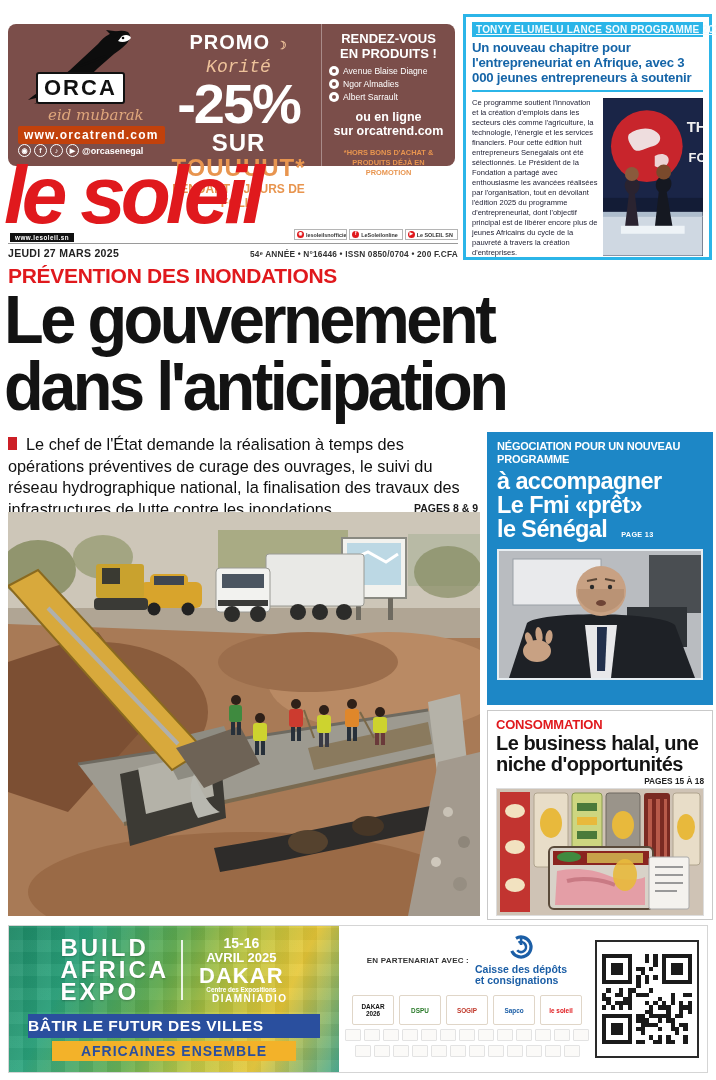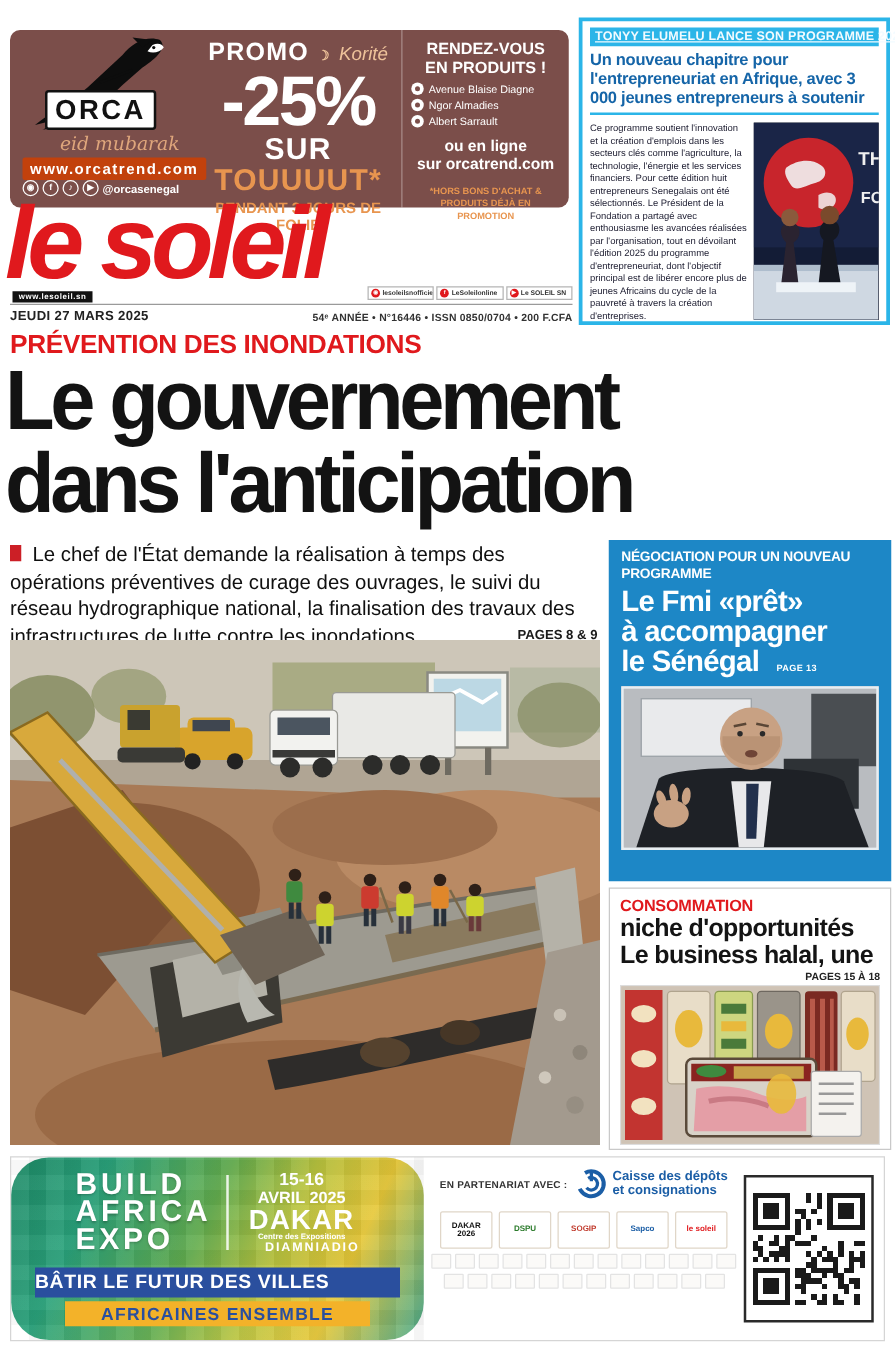--- a/index.html
+++ b/index.html
@@ -16,21 +16,21 @@
   .orca-script{position:absolute;left:40px;top:82px;font-style:italic;color:#dfa67c;font-size:15px;
         font-family:"DejaVu Serif",serif;}
   .orca-web{position:absolute;left:10px;top:102px;background:#c2410c;color:#fff;font-size:12px;
         font-weight:700;padding:2px 6px;letter-spacing:1.2px;border-radius:2px;}
   .orca-social{position:absolute;left:10px;top:120px;display:flex;gap:3px;align-items:center;
         font-size:9px;font-weight:600;}
   .icon-disc{width:11px;height:11px;border:1px solid #fff;border-radius:50%;display:flex;
         align-items:center;justify-content:center;font-size:7px;line-height:1;}
   .orca-mid{flex:1;text-align:center;padding-top:7px;}
   .promo-row{font-size:20px;font-weight:800;letter-spacing:1px;}
-  .promo-script{font-family:Liberation Sans, sans-serif;font-style:italic;color:#eec29a;font-size:15px;
+  .promo-script{font-family:Liberation Mono, monospace;font-style:italic;color:#eec29a;font-size:18px;
         font-weight:400;letter-spacing:0;}
   .moon{color:#eec29a;font-size:11px;}
   .discount{font-size:56px;font-weight:900;line-height:0.95;letter-spacing:-2px;}
   .sur-row{font-size:24px;font-weight:900;letter-spacing:1px;line-height:1.05;}
   .touuuut{color:#e8954f;}
   .duration{color:#e8954f;font-weight:800;font-size:12px;margin-top:1px;}
   .dates{font-weight:800;font-size:13px;line-height:1.15;}
   .orca-right{width:134px;border-left:1px solid rgba(255,255,255,.35);padding:8px 7px;
         text-align:center;box-sizing:border-box;}
   .store-title{font-weight:900;font-size:13px;line-height:1.12;}
@@ -96,42 +96,42 @@
   .conso-kicker{color:#e0191d;font-weight:800;font-size:13px;letter-spacing:-0.2px;}
   .conso-headline{font-size:20px;font-weight:900;color:#141414;line-height:1.06;letter-spacing:-0.5px;
         margin-top:1px;}
   .conso-pages{text-align:right;font-size:8.3px;font-weight:800;color:#222;margin-top:1px;}
   .conso-photo{width:206px;height:126px;margin-top:2px;border:1px solid #ddd;background:#cfc3b5;}
 
   
   .bottom{position:absolute;left:8px;top:925px;width:700px;height:148px;border:1px solid #d5d5d5;
         display:flex;background:#fff;box-sizing:border-box;}
   .expo{width:330px;position:relative;color:#fff;padding:10px 10px;box-sizing:border-box;
-        background:linear-gradient(115deg,#1d8a66 0%,#2aa37c 20%,#63ad4e 45%,#b9c43f 62%,#e7c838 78%,#46a98f 100%);border-radius:30px;}
+        background:linear-gradient(115deg,#1d8a66 0%,#2aa37c 20%,#63ad4e 45%,#b9c43f 62%,#e7c838 78%,#46a98f 100%);}
   .expo::before{content:"";position:absolute;inset:0;
         background:repeating-linear-gradient(90deg,rgba(255,255,255,.05) 0 14px,rgba(0,0,0,.04) 14px 28px),
                    repeating-linear-gradient(0deg,rgba(255,255,255,.04) 0 12px,rgba(0,0,0,.03) 12px 24px);}
   .expo-top{position:relative;display:flex;gap:12px;justify-content:center;align-items:center;}
   .expo-name{font-weight:900;font-size:24px;line-height:0.92;letter-spacing:3px;text-align:left;
         text-shadow:0 1px 2px rgba(0,0,0,.25);}
   .expo-divider{width:2px;height:60px;background:rgba(255,255,255,.85);}
   .expo-when{text-align:center;line-height:1.05;}
   .expo-d1{font-weight:800;font-size:14px;}
   .expo-d2{font-weight:800;font-size:13px;}
   .expo-city{font-size:22px;font-weight:900;letter-spacing:1px;}
   .expo-venue{font-size:6.3px;font-weight:600;}
   .expo-venue2{font-size:10px;font-weight:700;letter-spacing:1.5px;padding-left:17px;}
   .tag1{position:relative;margin:9px auto 0;width:292px;background:#2a4f9e;color:#fff;font-weight:900;
         font-size:15.5px;text-align:left;padding:3px 0;letter-spacing:.5px;}
   .tag2{position:relative;margin:3px auto 0;width:244px;background:#f3b229;color:#2a4f9e;font-weight:900;
         font-size:14px;text-align:center;padding:2px 0;letter-spacing:1px;}
   .partners{width:256px;padding:8px 6px;box-sizing:border-box;}
   .partner-top{display:flex;align-items:center;gap:6px;justify-content:center;}
   .partner-label{font-size:8px;font-weight:800;color:#333;letter-spacing:.2px;}
-  .cdc-logo{display:flex;align-items:center;gap:4px;}
+  .cdc-logo{display:flex;align-items:center;gap:4px;flex-direction:column;}
   .cdc-text{color:#1b5ea6;font-weight:800;font-size:10.5px;line-height:1.05;}
   .logo-row{display:flex;gap:5px;margin-top:9px;justify-content:center;}
   .logo-card{width:42px;height:30px;border:1px solid #e0d6c8;border-radius:2px;display:flex;
         align-items:center;justify-content:center;font-size:6.4px;font-weight:900;text-align:center;
         background:#fff;line-height:1.1;padding:1px;box-sizing:border-box;}
   .lc0{color:#111;} .lc1{color:#2a7a2a;} .lc2{color:#c0392b;} .lc3{color:#1b5ea6;} .lc4{color:#e0191d;}
   .chip-row{display:flex;gap:3px;justify-content:center;margin-top:4px;}
   .chip{width:14px;height:10px;border:1px solid #e3e3e3;background:#fbfaf8;border-radius:1px;}
   .qr-wrap{flex:1;display:flex;align-items:center;justify-content:center;padding:6px 8px 6px 0;}
   .qr-box{width:104px;height:118px;border:2px solid #2a2a2a;padding:5px;box-sizing:border-box;background:#fff;}
@@ -363,22 +363,22 @@
       <path d="M296 198 L306 226" stroke="#7a6848" stroke-width="2"></path>
     </g>
   </svg>
 
   <div class="fmi">
     <div class="fmi-kicker">
       <div>NÉGOCIATION POUR UN NOUVEAU</div>
       <div>PROGRAMME</div>
     </div>
     <div class="fmi-headline">
+      <div>à accompagner</div>
       <div>Le Fmi «prêt»</div>
-      <div>à accompagner</div>
       <div>
         <span>le Sénégal</span>
         <span class="fmi-page">PAGE 13</span>
       </div>
     </div>
     <svg class="fmi-photo" viewBox="0 0 202 127">
       <rect width="202" height="127" fill="#b9bcc0"></rect>
       <rect x="14" y="8" width="88" height="46" fill="#e9eaec" stroke="#9aa0a6"></rect>
       <rect x="150" y="4" width="52" height="58" fill="#4a4e52"></rect>
       <rect x="128" y="56" width="60" height="40" fill="#2e3236"></rect>
@@ -394,22 +394,22 @@
       <ellipse cx="38" cy="100" rx="14" ry="11" fill="#c8a183"></ellipse>
       <ellipse cx="30" cy="88" rx="3.5" ry="7" fill="#c8a183" transform="rotate(-20 30 88)"></ellipse>
       <ellipse cx="40" cy="84" rx="3.5" ry="8" fill="#c8a183" transform="rotate(-8 40 84)"></ellipse>
       <ellipse cx="50" cy="86" rx="3.5" ry="7" fill="#c8a183" transform="rotate(8 50 86)"></ellipse>
     </svg>
   </div>
 
   <div class="conso">
     <div class="conso-kicker">CONSOMMATION</div>
     <div class="conso-headline">
+      <div>Le business halal, une</div>
       <div>niche d'opportunités</div>
-      <div>Le business halal, une</div>
     </div>
     <div class="conso-pages">PAGES 15 À 18</div>
     <svg class="conso-photo" viewBox="0 0 206 126">
       <rect width="206" height="126" fill="#cfc3b5"></rect>
       <rect x="3" y="3" width="30" height="120" fill="#c23430"></rect>
       <ellipse cx="18" cy="22" rx="10" ry="7" fill="#f2e2c0"></ellipse>
         <ellipse cx="18" cy="58" rx="10" ry="7" fill="#f2e2c0"></ellipse>
         <ellipse cx="18" cy="96" rx="10" ry="7" fill="#f2e2c0"></ellipse>
       <rect x="37" y="4" width="34" height="74" rx="3" fill="#e8ddc8" stroke="#b0a48e"></rect>
       <ellipse cx="54" cy="34" rx="11" ry="15" fill="#e8b93c"></ellipse>

